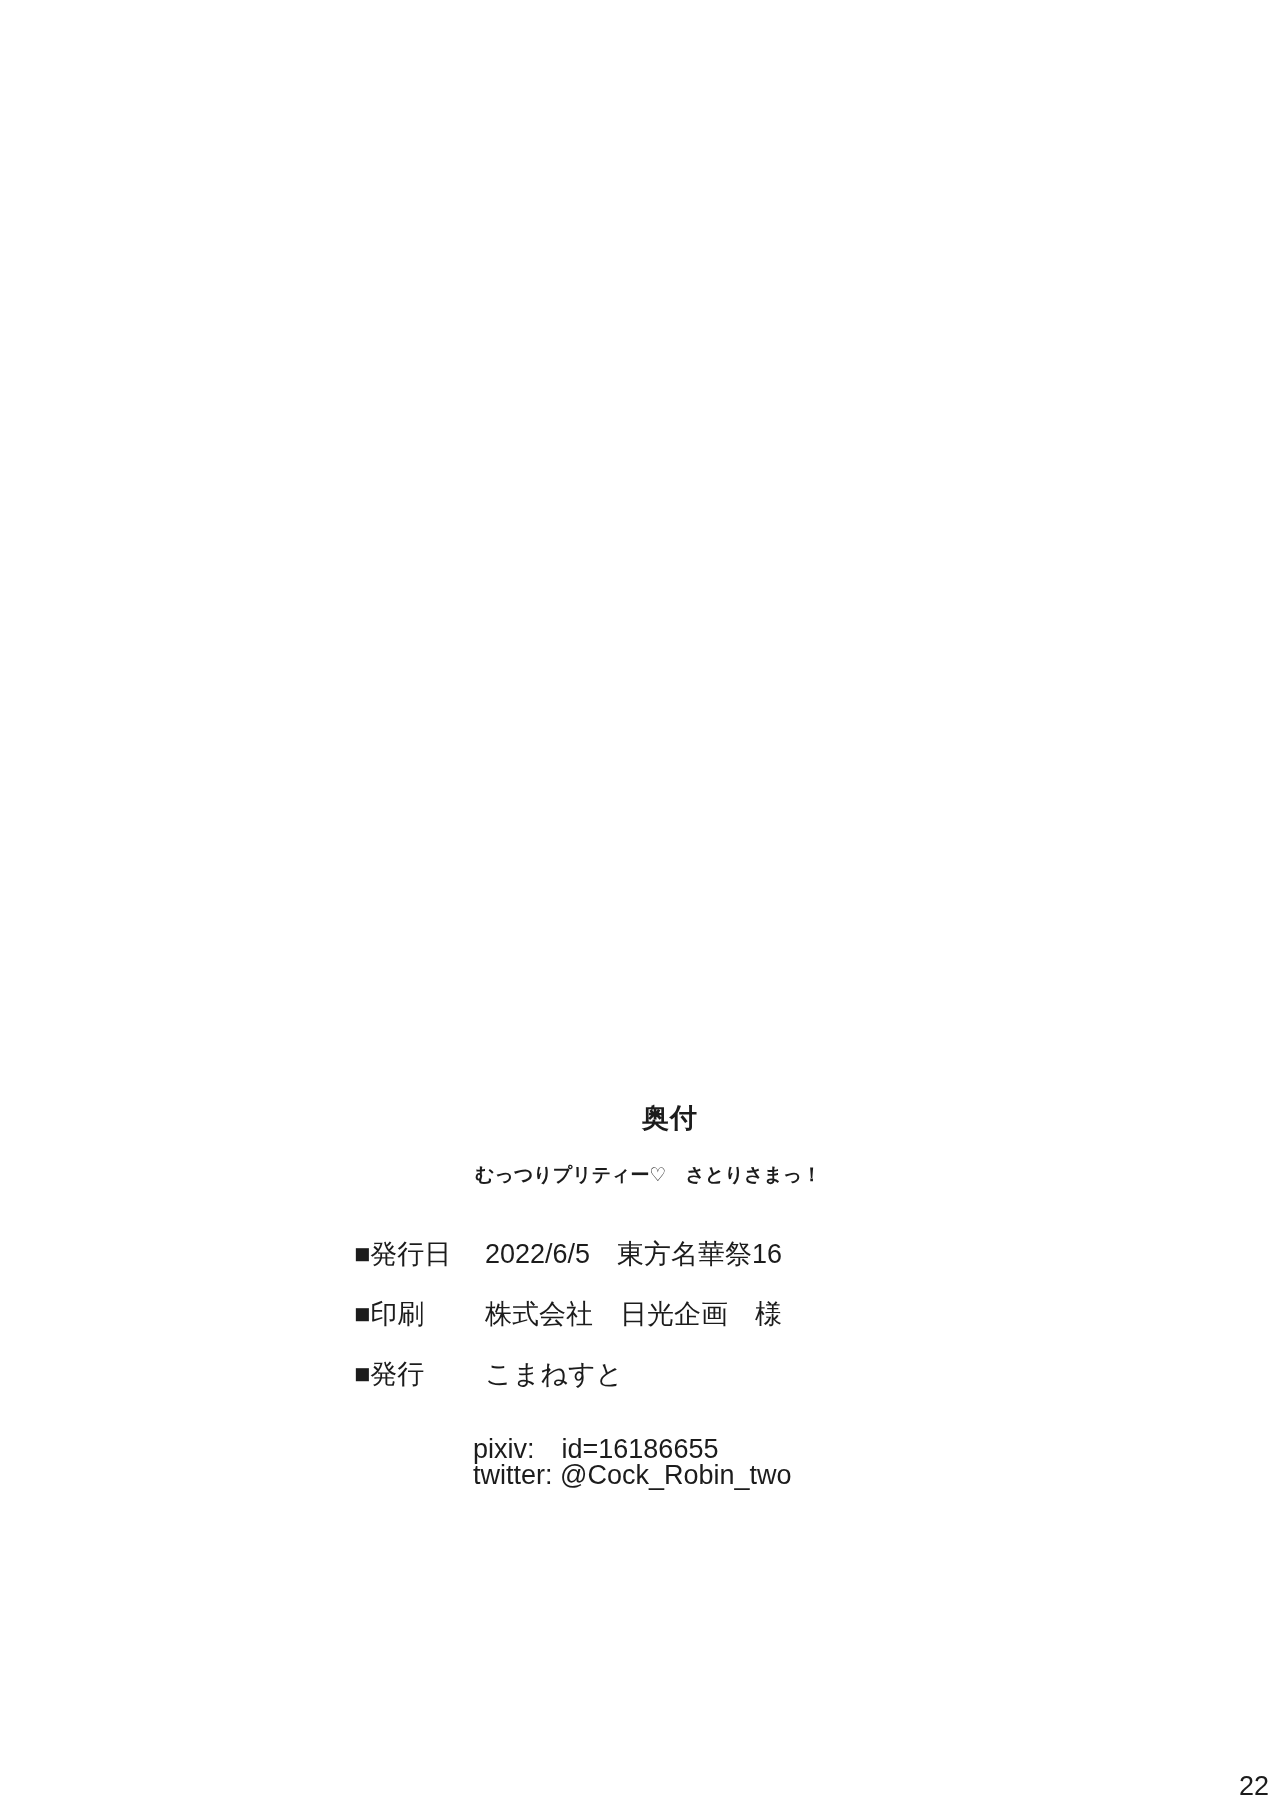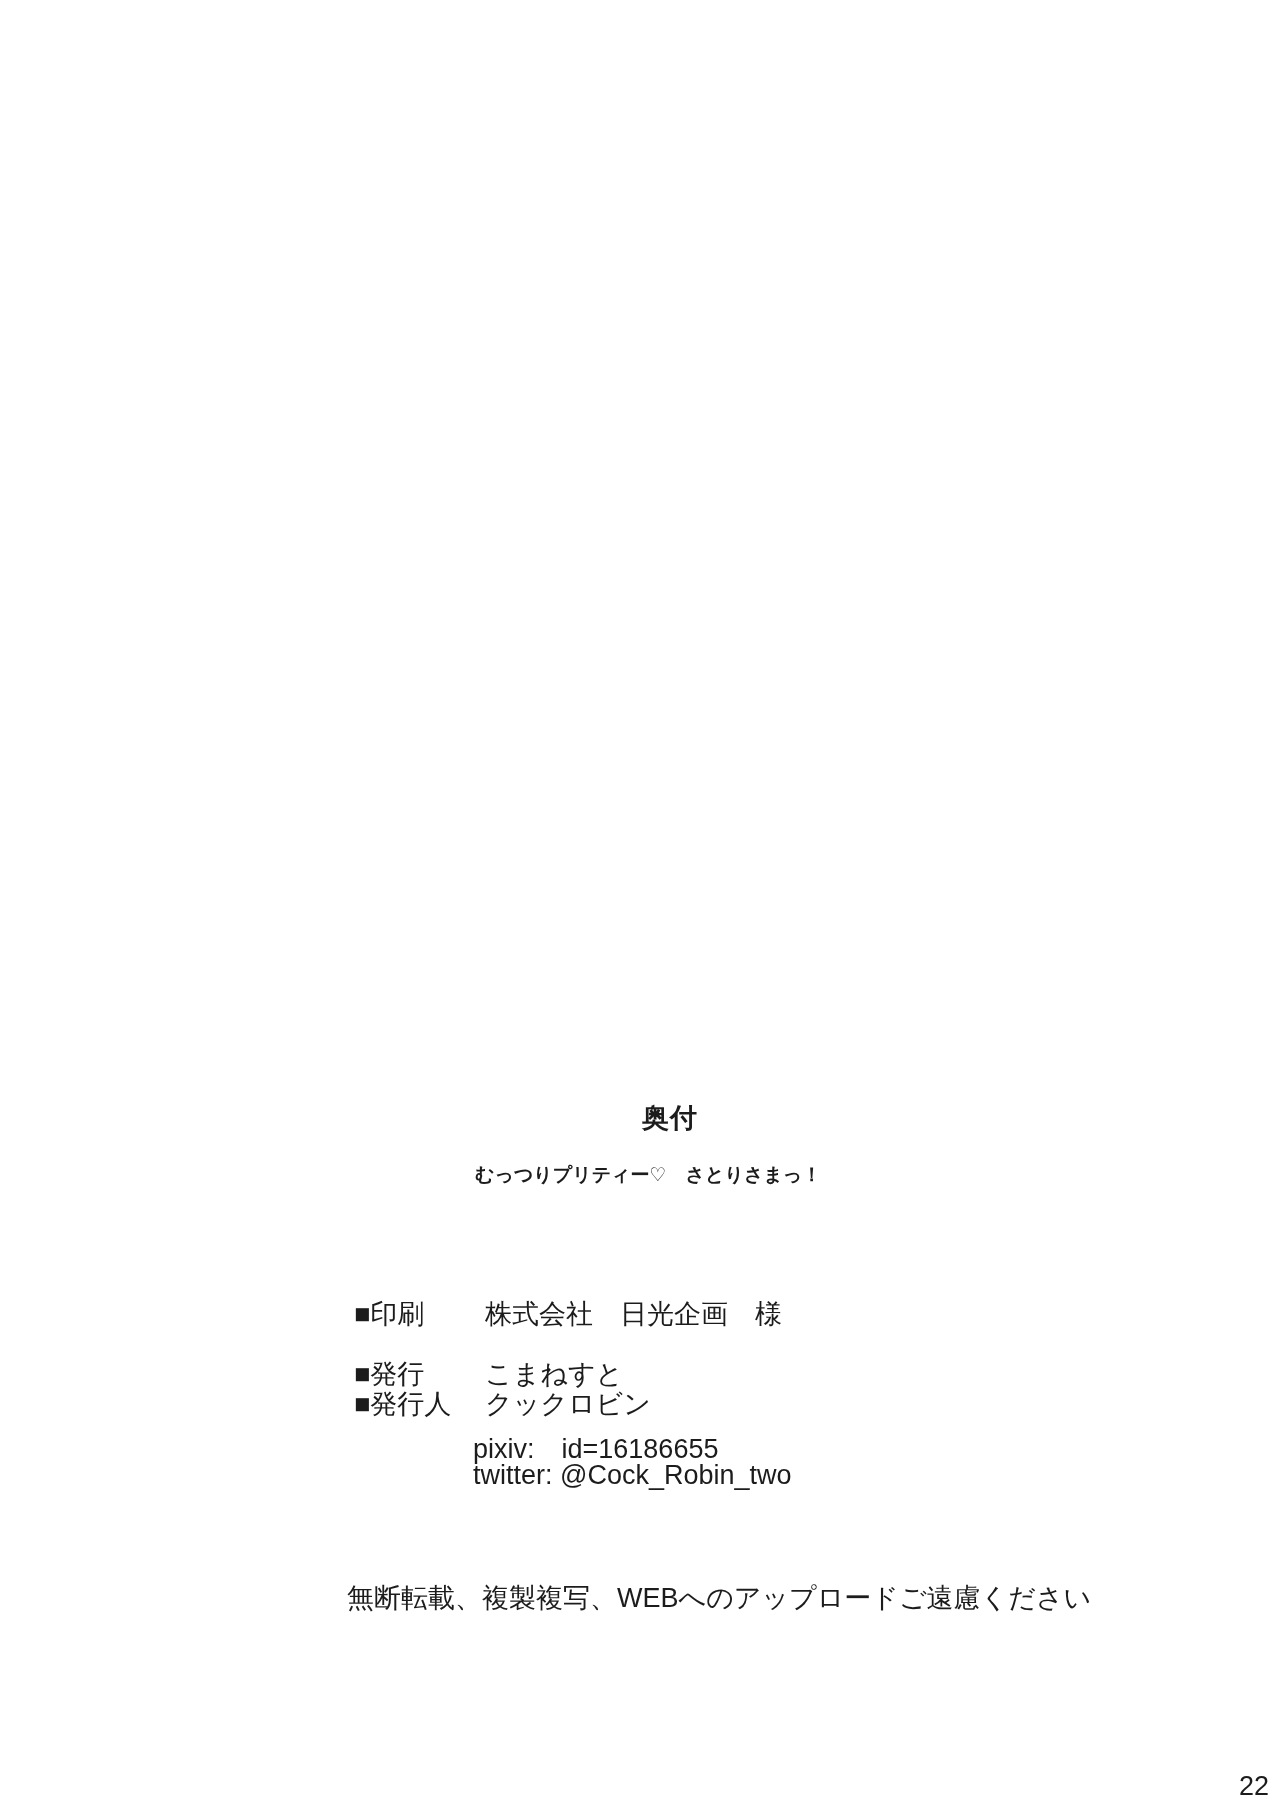--- a/index.html
+++ b/index.html
@@ -85,36 +85,35 @@
 </style>
 </head>
 <body>
 
 <div class="page">
 
   <div class="colophon-title">奥付</div>
 
   <div class="book-title">むっつりプリティー♡　さとりさまっ！</div>
 
+  <div class="info-row row-publish-date">
+    <span class="label">■発行日</span><span class="value">2022/6/5　東方名華祭16</span>
+  </div>
 
   <div class="info-row row-publisher">
     <span class="label">■発行</span><span class="value">こまねすと</span>
   </div>
 
   <div class="info-row row-printer">
     <span class="label">■印刷</span><span class="value">株式会社　日光企画　様</span>
   </div>
 
-  <div class="info-row row-publisher-person">
-    <span class="label">■発行人</span><span class="value">クックロビン</span>
-  </div>
 
 
   <div class="contact-extra row-pixiv">pixiv:　id=16186655</div>
 
   <div class="contact-extra row-twitter">twitter: @Cock_Robin_two</div>
 
 
-  <div class="notice-line notice-2">無断転載、複製複写、WEBへのアップロードご遠慮ください</div>
 
   <div class="page-number">22</div>
 
 </div>
 
 </body></html>

